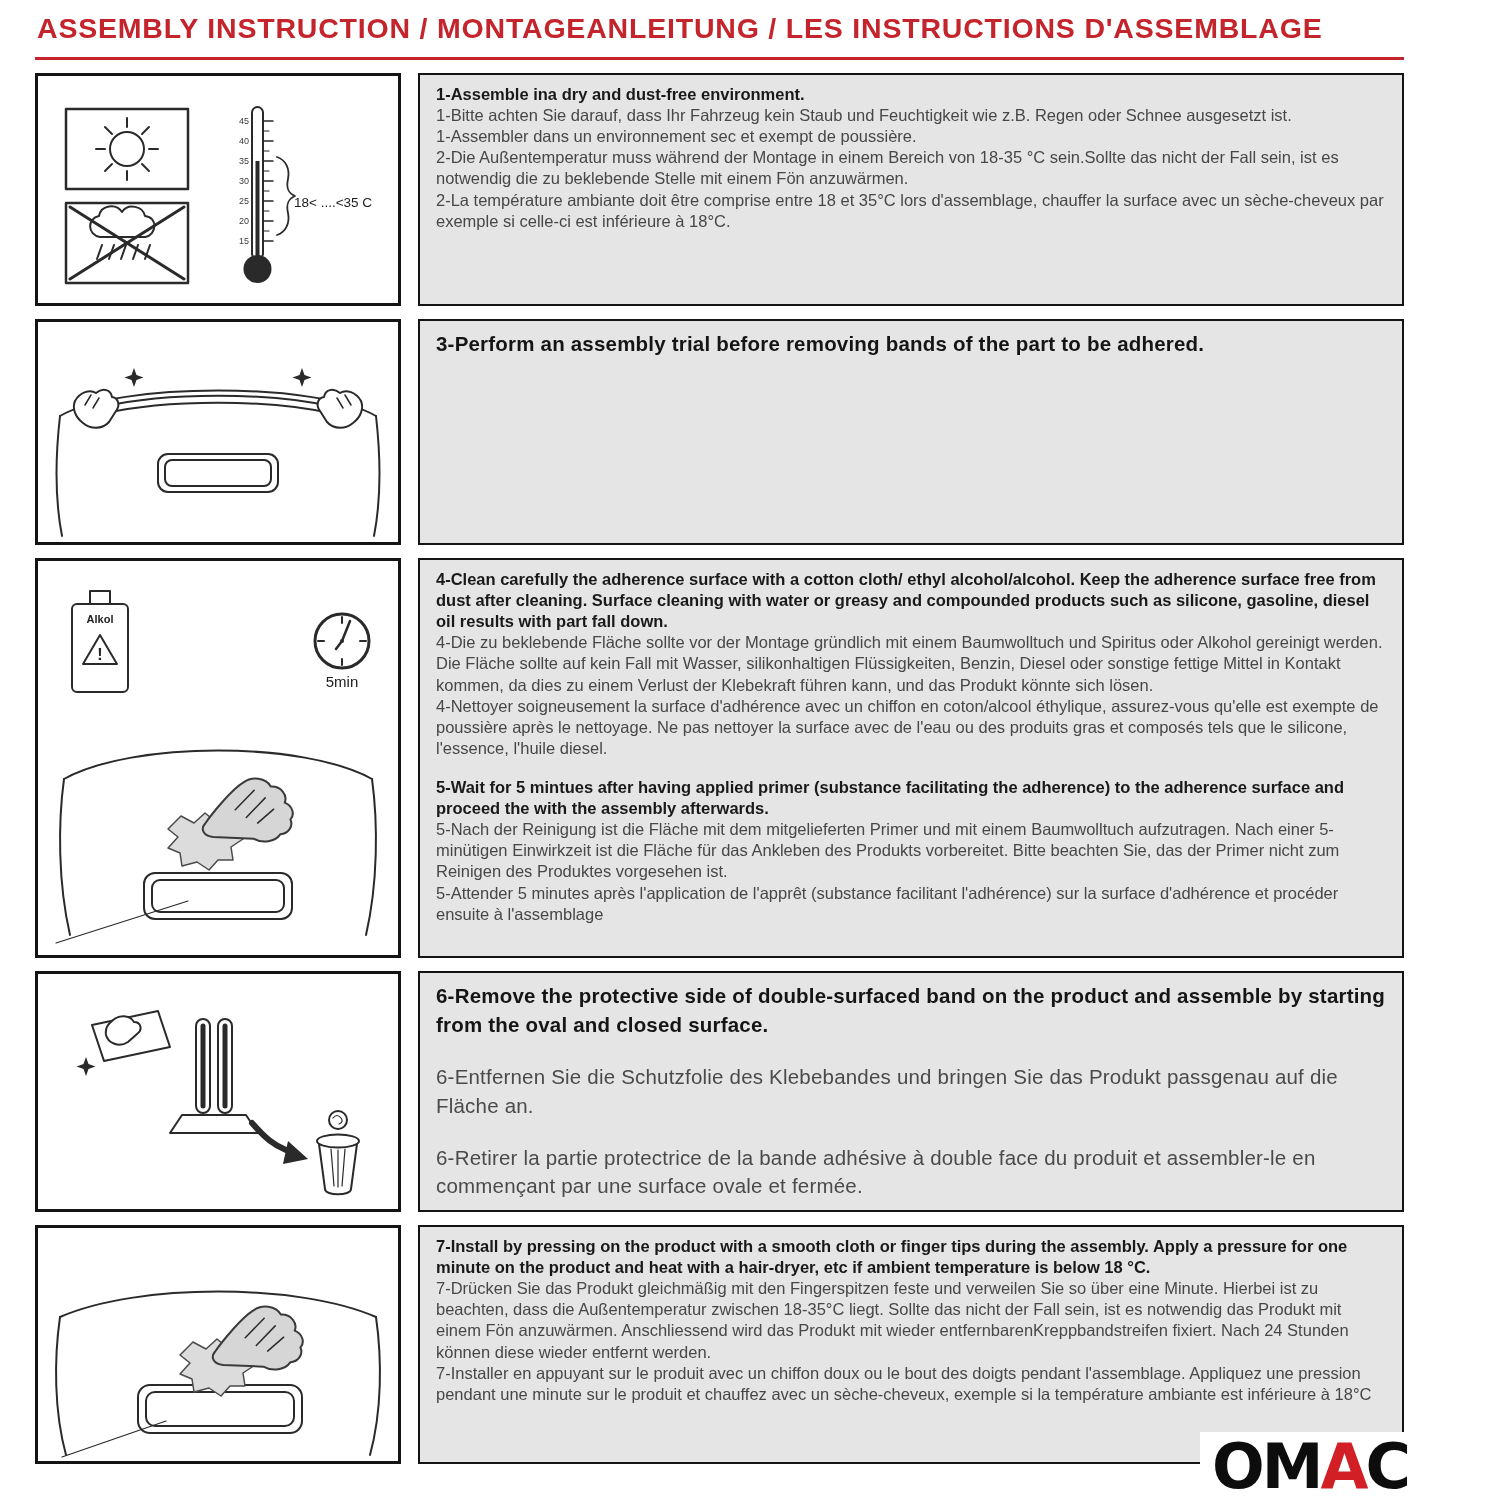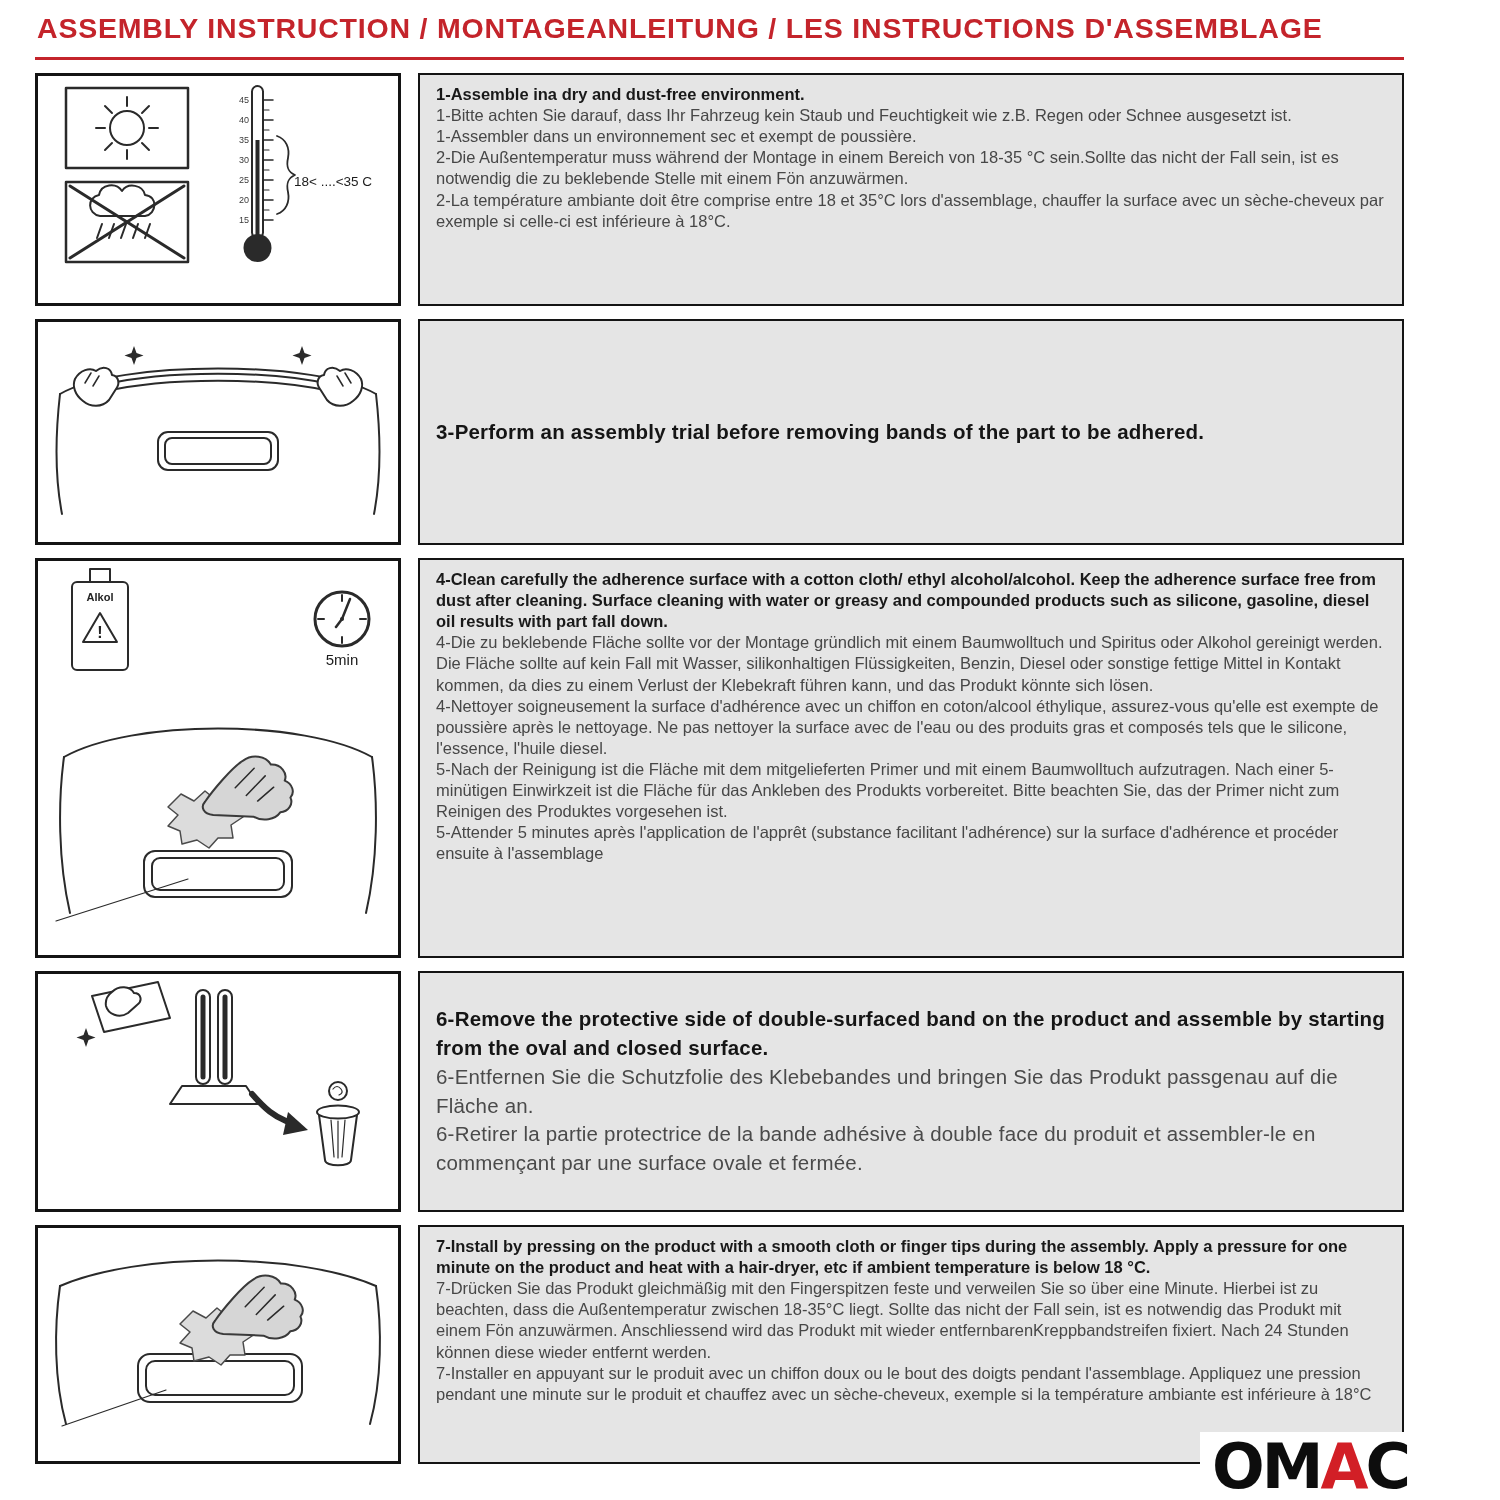--- a/index.html
+++ b/index.html
@@ -12,29 +12,29 @@
     box-sizing: border-box; padding: 8px 28px 0 35px; overflow: hidden;
   }
   .title {
     color: #C4242B; font-size: 28.5px; font-weight: 700;
     letter-spacing: 0.8px; white-space: nowrap; margin: 4px 0 0 2px;
   }
   .rule { border: none; border-top: 3px solid #C4242B; margin-top: 12px; }
   .section { display: flex; gap: 17px; margin-top: 13px; align-items: stretch; }
   .illus-box {
     flex: 0 0 366px; box-sizing: border-box; border: 3px solid #141414;
-    background: #fff; display: flex; align-items: flex-start; justify-content: center;
+    background: #fff; display: flex; align-items: flex-end; justify-content: center;
     overflow: hidden;
   }
   .text-box {
     flex: 1; box-sizing: border-box; border: 2px solid #141414;
     padding: 9px 16px; display: flex; flex-direction: column; justify-content: flex-start;
     background: #e5e5e5;
   }
-  .text-box.vcenter { justify-content: center; }
+  .text-box.vcenter { justify-content: space-between; }
   .para { margin: 0; color: #474747; }
   .para.b { font-weight: 700; color: #191919; }
   .para.gap { margin-top: 18px; }
   .fs-s .para { font-size: 16.5px; line-height: 1.28; }
   .fs-l .para { font-size: 20.5px; line-height: 1.4; letter-spacing: 0.2px; color: #4a4a4a; }
   .fs-l .para.b { color: #151515; }
   #sec1 { min-height: 233px; }
   #sec2 { min-height: 226px; }
   #sec3 { min-height: 400px; }
   #sec4 { min-height: 241px; }
@@ -187,20 +187,21 @@
             <path d="M-36,24 C-30,12 -14,-14 -4,-22 C4,-30 18,-30 24,-22 C34,-24 42,-16 40,-8 C48,-6 52,2 48,8 C52,14 48,22 40,24 C36,32 24,36 14,32 L-26,36 C-36,36 -40,30 -36,24 Z" fill="#d6d6d6" stroke="#3a3a3a"></path>
             <path d="M8,-16 L-8,6 M20,-10 L4,12 M30,0 L16,16" stroke-width="1.5"></path>
           </g>
         </g>
       </svg>
     </div>
     <div class="text-box fs-s">
       <p class="para b">4-Clean carefully the adherence surface with a cotton cloth/ ethyl alcohol/alcohol. Keep the adherence surface free from dust after cleaning. Surface cleaning with water or greasy and compounded products such as silicone, gasoline, diesel oil results with part fall down.</p>
       <p class="para">4-Die zu beklebende Fläche sollte vor der Montage gründlich mit einem Baumwolltuch und Spiritus oder Alkohol gereinigt werden. Die Fläche sollte auf kein Fall mit Wasser, silikonhaltigen Flüssigkeiten, Benzin, Diesel oder sonstige fettige Mittel in Kontakt kommen, da dies zu einem Verlust der Klebekraft führen kann, und das Produkt könnte sich lösen.</p>
       <p class="para">4-Nettoyer soigneusement la surface d'adhérence avec un chiffon en coton/alcool éthylique, assurez-vous qu'elle est exempte de poussière après le nettoyage. Ne pas nettoyer la surface avec de l'eau ou des produits gras et composés tels que le silicone, l'essence, l'huile diesel.</p>
+      <p class="para b gap">5-Wait for 5 mintues after having applied primer (substance facilitating the adherence) to the adherence surface and proceed the with the assembly afterwards.</p>
       <p class="para">5-Nach der Reinigung ist die Fläche mit dem mitgelieferten Primer und mit einem Baumwolltuch aufzutragen. Nach einer 5-minütigen Einwirkzeit ist die Fläche für das Ankleben des Produkts vorbereitet. Bitte beachten Sie, das der Primer nicht zum Reinigen des Produktes vorgesehen ist.</p>
       <p class="para">5-Attender 5 minutes après l'application de l'apprêt (substance facilitant l'adhérence) sur la surface d'adhérence et procéder ensuite à l'assemblage</p>
     </div>
   </div>
 
   <div class="section" id="sec4">
     <div class="illus-box">
       <svg width="344" height="206" viewBox="0 0 344 206" fill="none" stroke="#2a2a2a" stroke-width="2" stroke-linecap="round" stroke-linejoin="round">
         <g>
           <polygon points="46,22 112,8 124,44 58,58" fill="#fff"></polygon>

